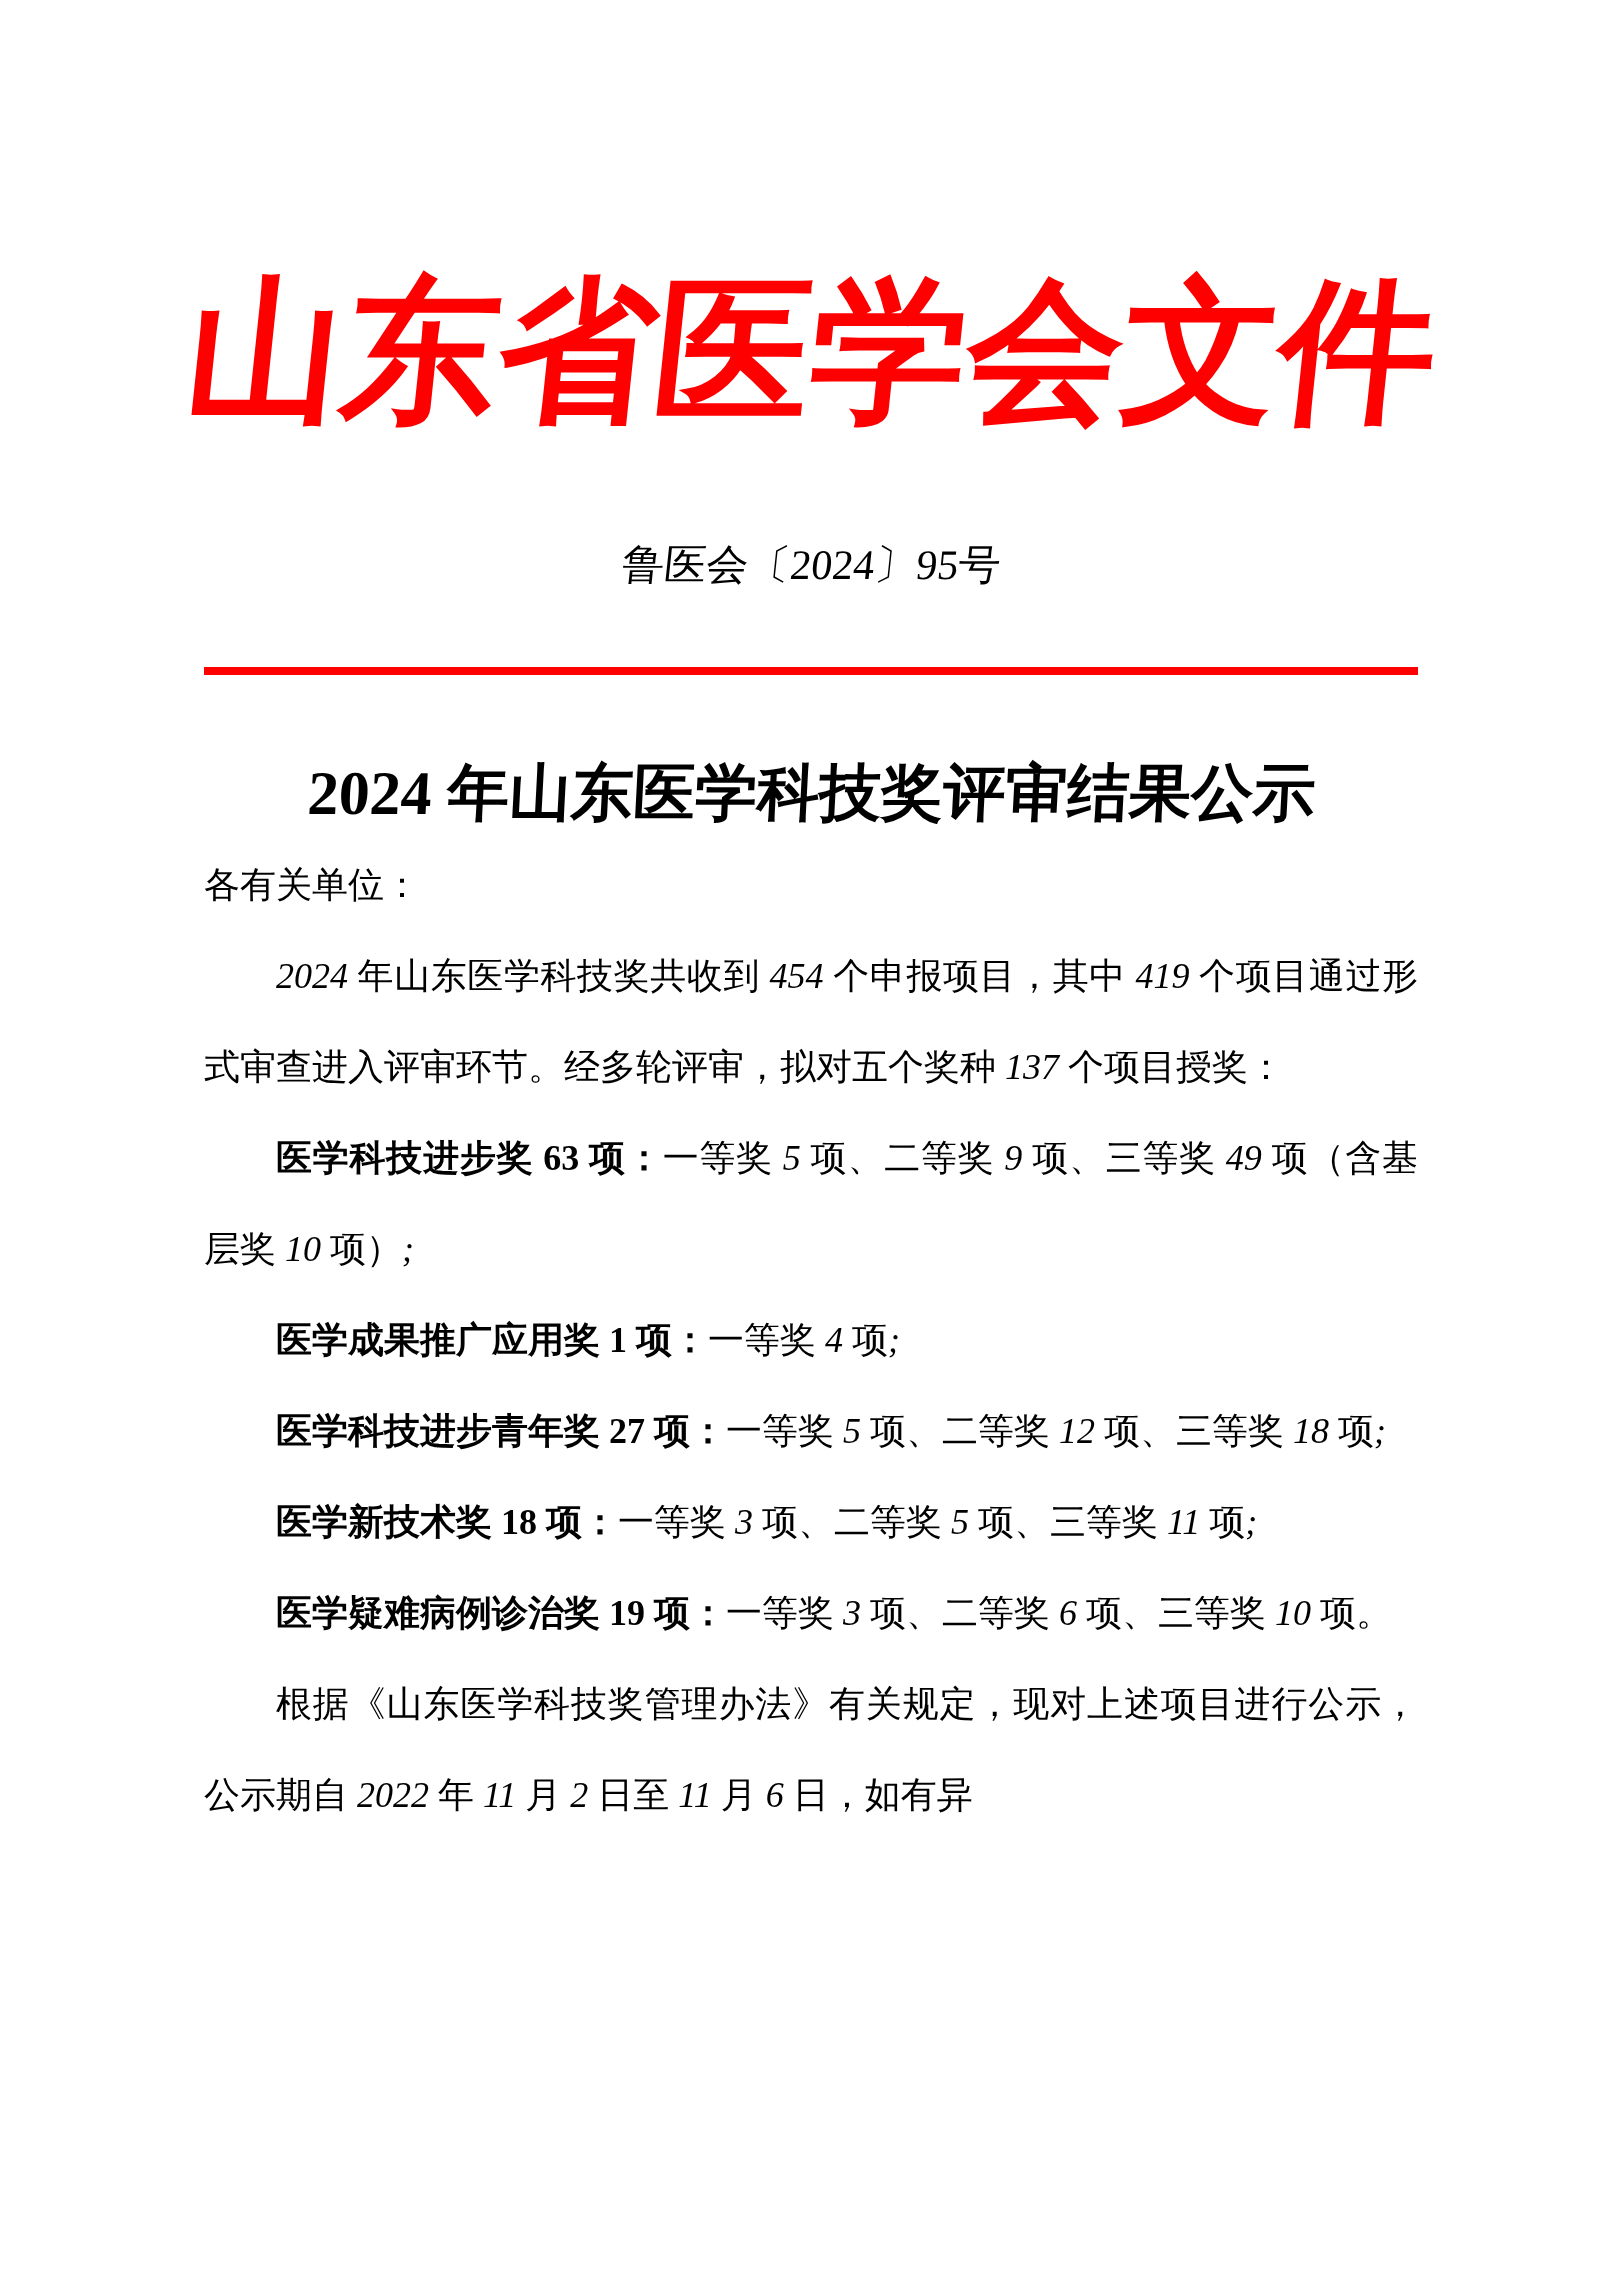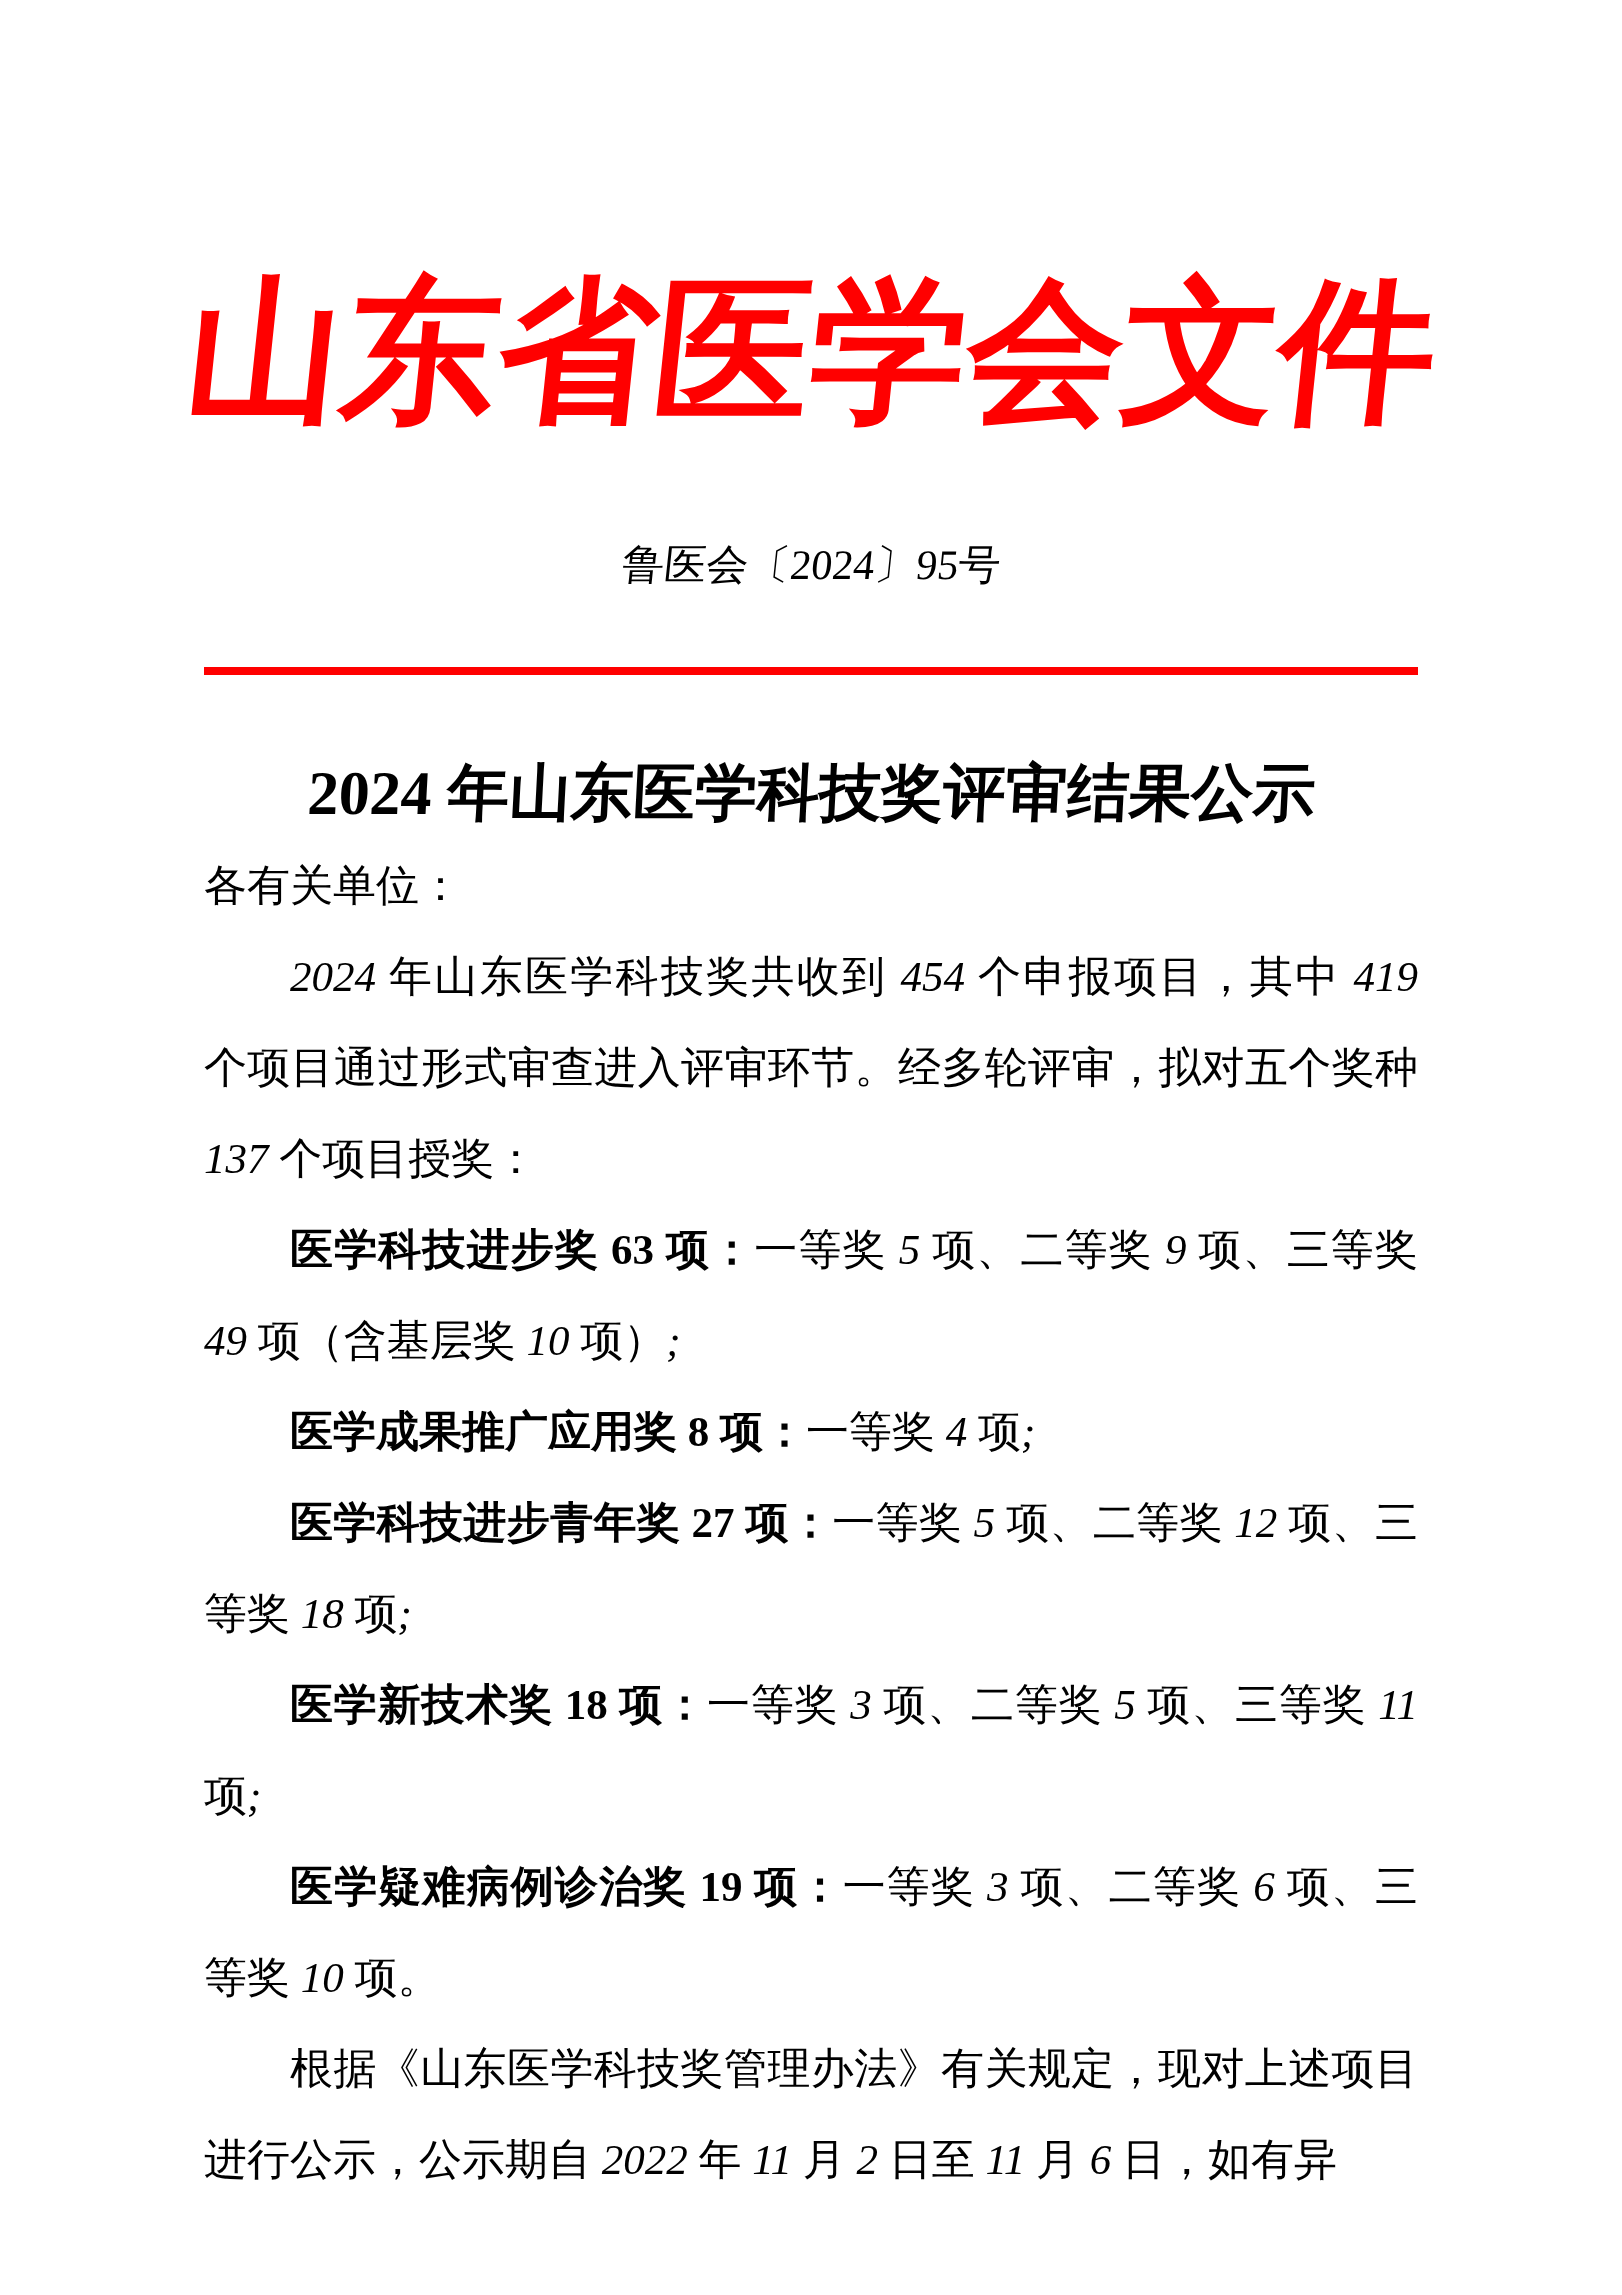--- a/index.html
+++ b/index.html
@@ -46,21 +46,21 @@
     font-size:62px;
     font-weight:bold;
     line-height:1.1;
     transform:skewX(-3deg);
     white-space:nowrap;
   }
   .body-text {
     position:absolute;
     top:840px; left:204px;
     width:1214px;
-    font-size:43px;
+    font-size:36px;
     line-height:91px;
     text-align:justify;
   }
   .body-text p {
     text-indent:2em;
     margin:0;
   }
   .body-text p.salutation { text-indent:0; }
   .fs {
     font-style:italic;
@@ -87,21 +87,21 @@
   <div class="doc-title">2024 年山东医学科技奖评审结果公示</div>
 
   <div class="body-text">
 
     <p class="salutation"><span class="fs">各有关单位：</span></p>
 
     <p><span class="lead"></span><span class="fs">2024 年山东医学科技奖共收到 454 个申报项目，其中 419 个项目通过形式审查进入评审环节。经多轮评审，拟对五个奖种 137 个项目授奖：</span></p>
 
     <p><span class="lead">医学科技进步奖 63 项：</span><span class="fs">一等奖 5 项、二等奖 9 项、三等奖 49 项（含基层奖 10 项）;</span></p>
 
-    <p><span class="lead">医学成果推广应用奖 8 项：</span><span class="fs">一等奖 4 项;</span></p>
+    <p><span class="lead">医学成果推广应用奖 1 项：</span><span class="fs">一等奖 4 项;</span></p>
 
     <p><span class="lead">医学科技进步青年奖 27 项：</span><span class="fs">一等奖 5 项、二等奖 12 项、三等奖 18 项;</span></p>
 
     <p><span class="lead">医学新技术奖 18 项：</span><span class="fs">一等奖 3 项、二等奖 5 项、三等奖 11 项;</span></p>
 
     <p><span class="lead">医学疑难病例诊治奖 19 项：</span><span class="fs">一等奖 3 项、二等奖 6 项、三等奖 10 项。</span></p>
 
     <p><span class="lead"></span><span class="fs">根据《山东医学科技奖管理办法》有关规定，现对上述项目进行公示，公示期自 2022 年 11 月 2 日至 11 月 6 日，如有异</span></p>
 
   </div>

